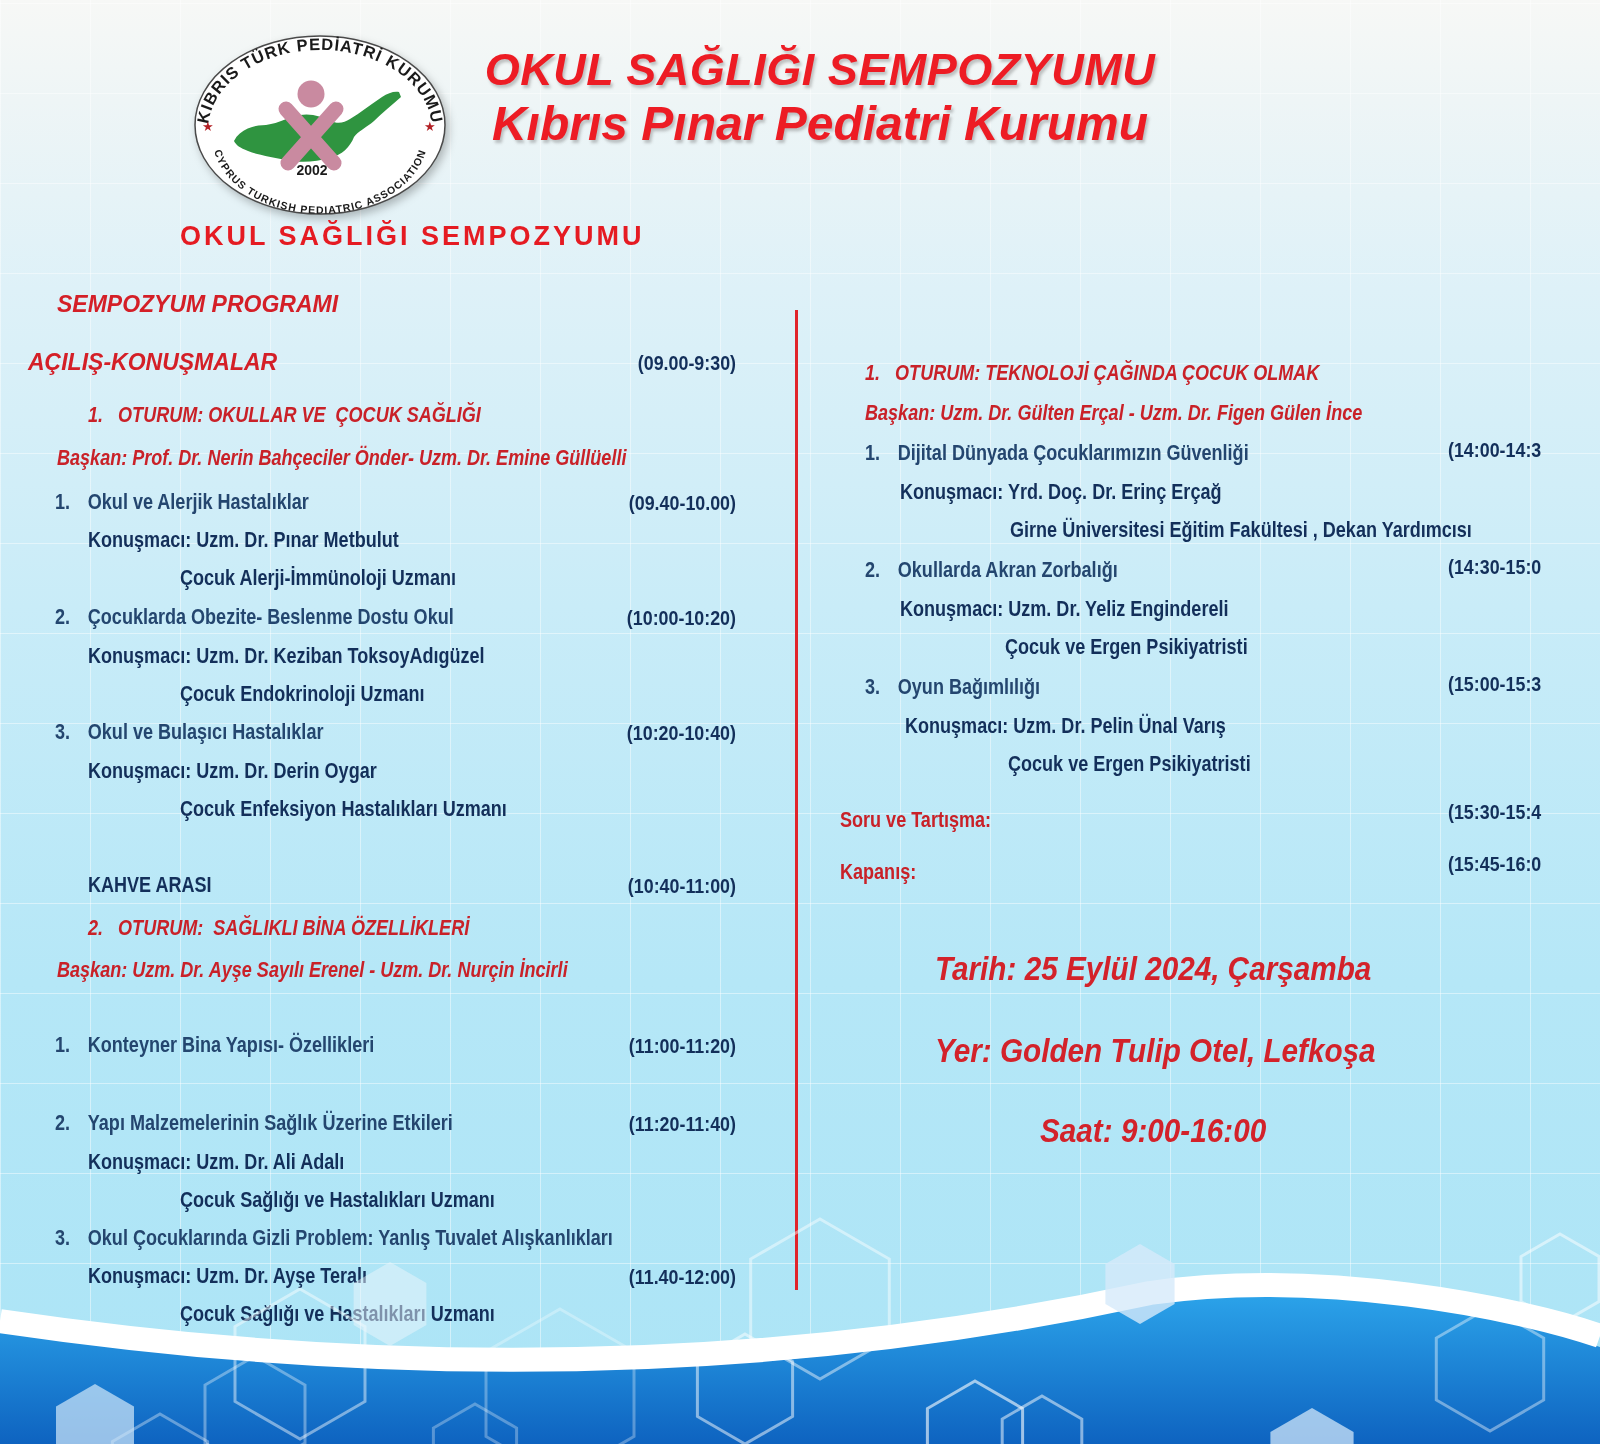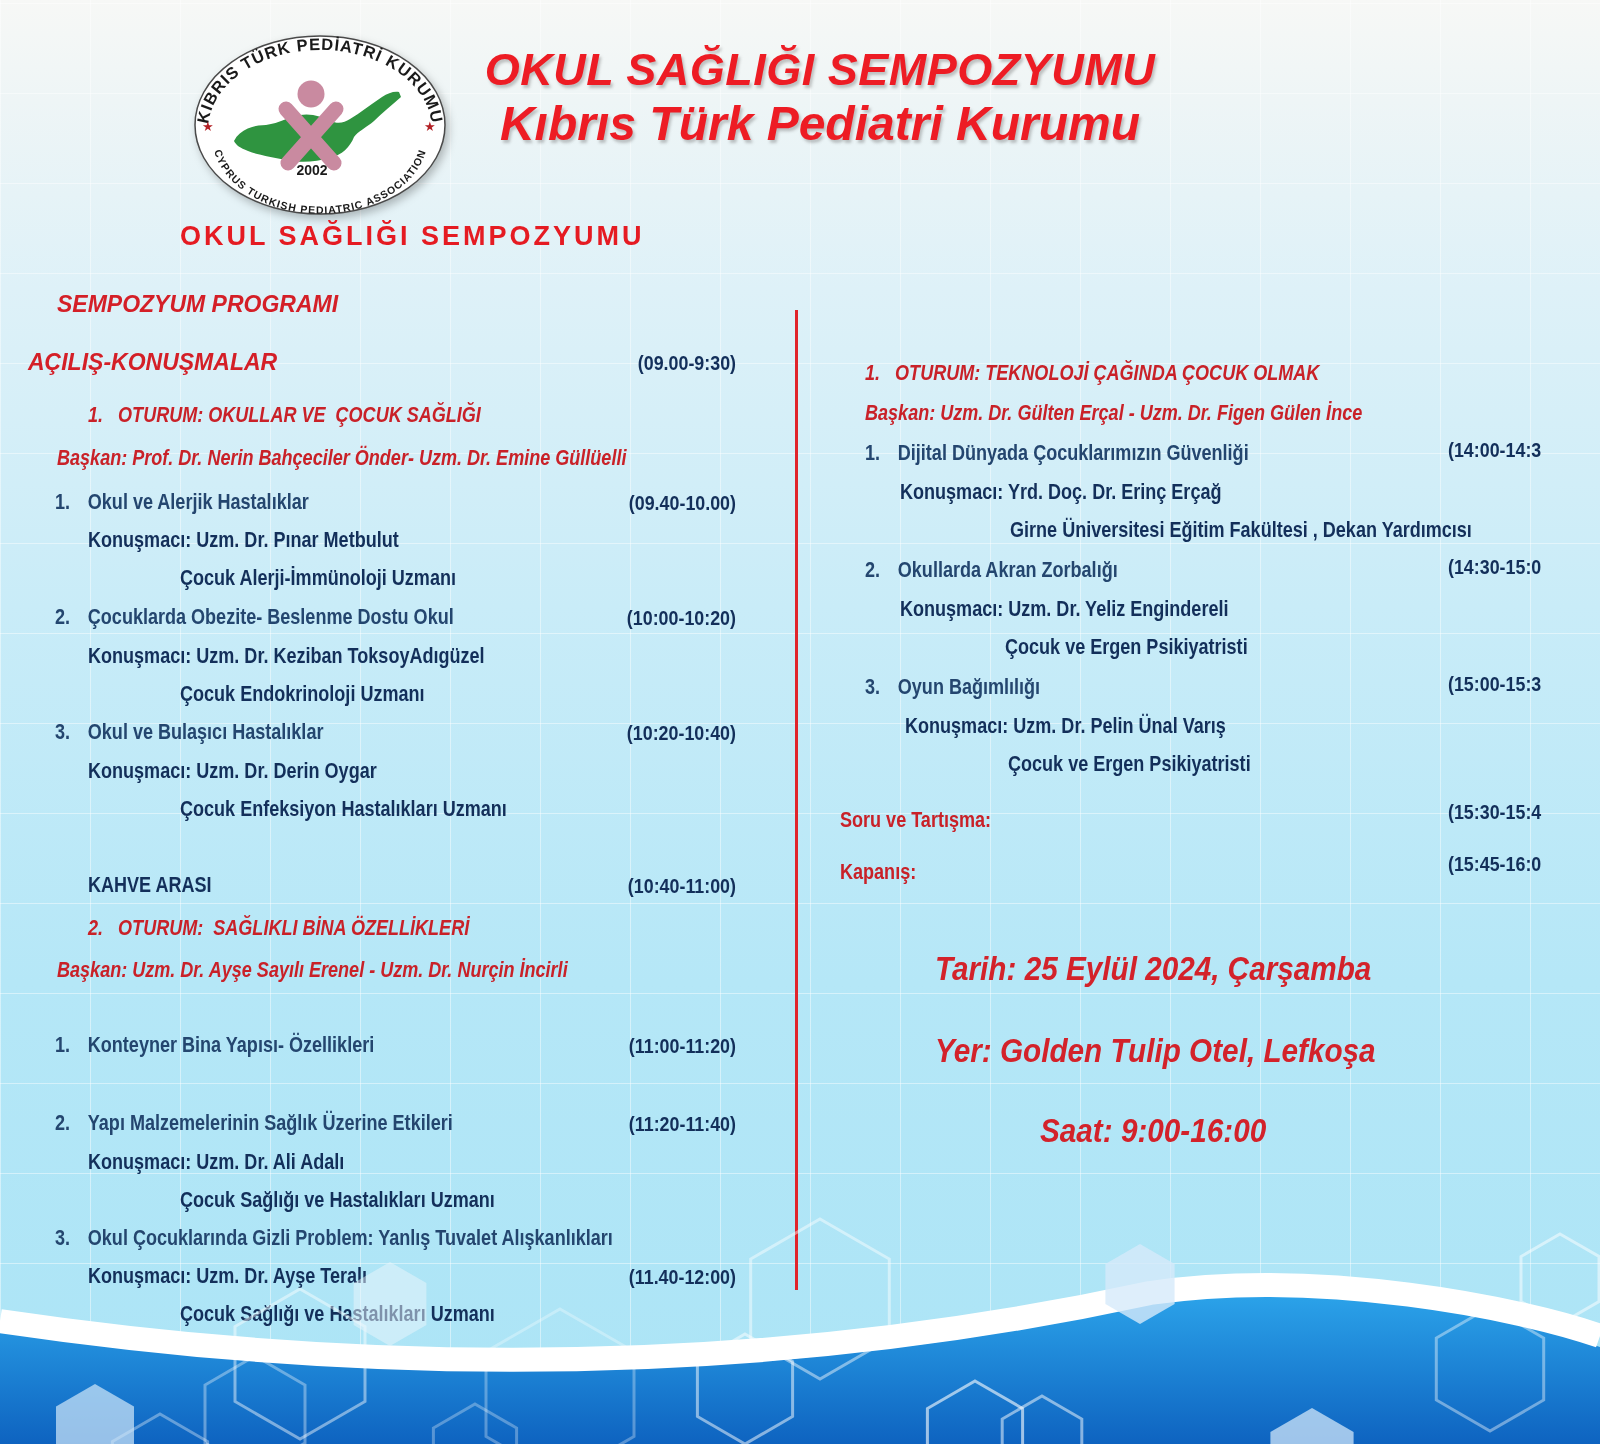--- a/index.html
+++ b/index.html
@@ -58,21 +58,21 @@
         <line x1="94" y1="76" x2="142" y2="130"></line>
         <line x1="144" y1="76" x2="96" y2="130"></line>
       </g>
       <circle cx="119" cy="61" r="13.5" fill="#c98aa0"></circle>
       <text x="120" y="142" font-size="14" font-weight="700" fill="#1a1a1a" text-anchor="middle">2002</text>
     </svg>
   </div>
 
   <div class="title-block">
     <div class="t1">OKUL SAĞLIĞI SEMPOZYUMU</div>
-    <div class="t3">Kıbrıs Türk Pediatri Kurumu</div>
+    <div class="t3">Kıbrıs Pınar Pediatri Kurumu</div>
   </div>
   <div class="subtitle">OKUL SAĞLIĞI SEMPOZYUMU</div>
 
   <div class="divider"></div>
 
   <div class="row redH" style="left:57px;top:291px;font-size:23px;">SEMPOZYUM PROGRAMI</div>
 
   <div class="row redH" style="left:28px;top:349px;font-size:23px;">AÇILIŞ-KONUŞMALAR</div>
   <div class="timeL" style="top:351px;">(09.00-9:30)</div>
 

